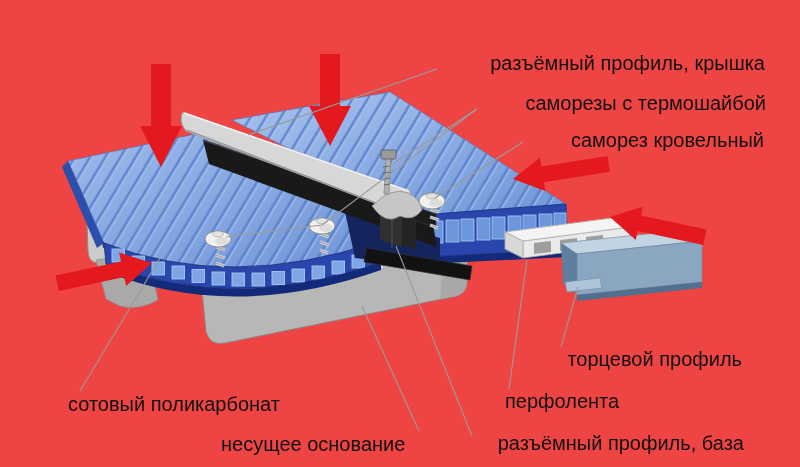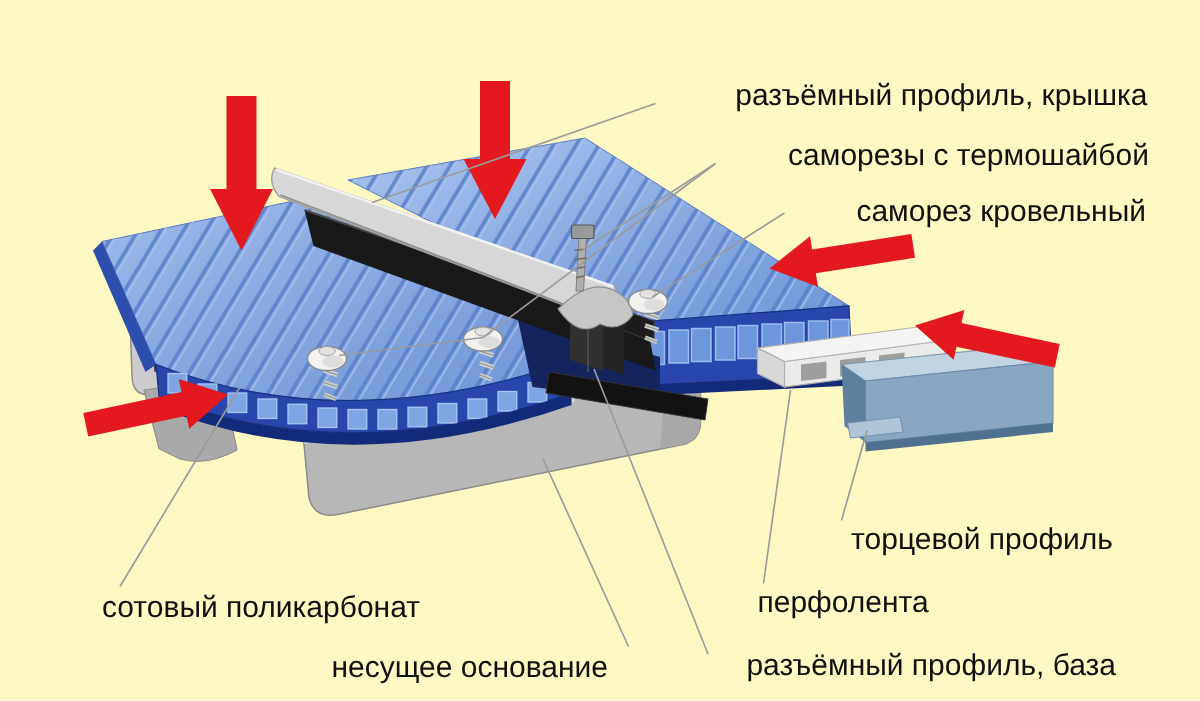--- a/index.html
+++ b/index.html
@@ -1,16 +1,16 @@
 <!DOCTYPE html>
 <html><head>
 <meta charset="utf-8">
 <style>
   html,body{margin:0;padding:0;background:#ffffff;}
-  #stage{position:relative;width:800px;height:467px;background:#fef9c3;overflow:hidden;
+  #stage{position:relative;width:800px;height:467px;background:#ef4444;overflow:hidden;
          font-family:"Liberation Sans", sans-serif;}
   svg{display:block;}
   text.lbl{font-family:"Liberation Sans", sans-serif;font-size:20px;fill:#111111;}
 </style>
 </head>
 <body>
 
 <div id="stage">
 <svg width="800" height="467" viewBox="0 0 800 467">
   <defs>

